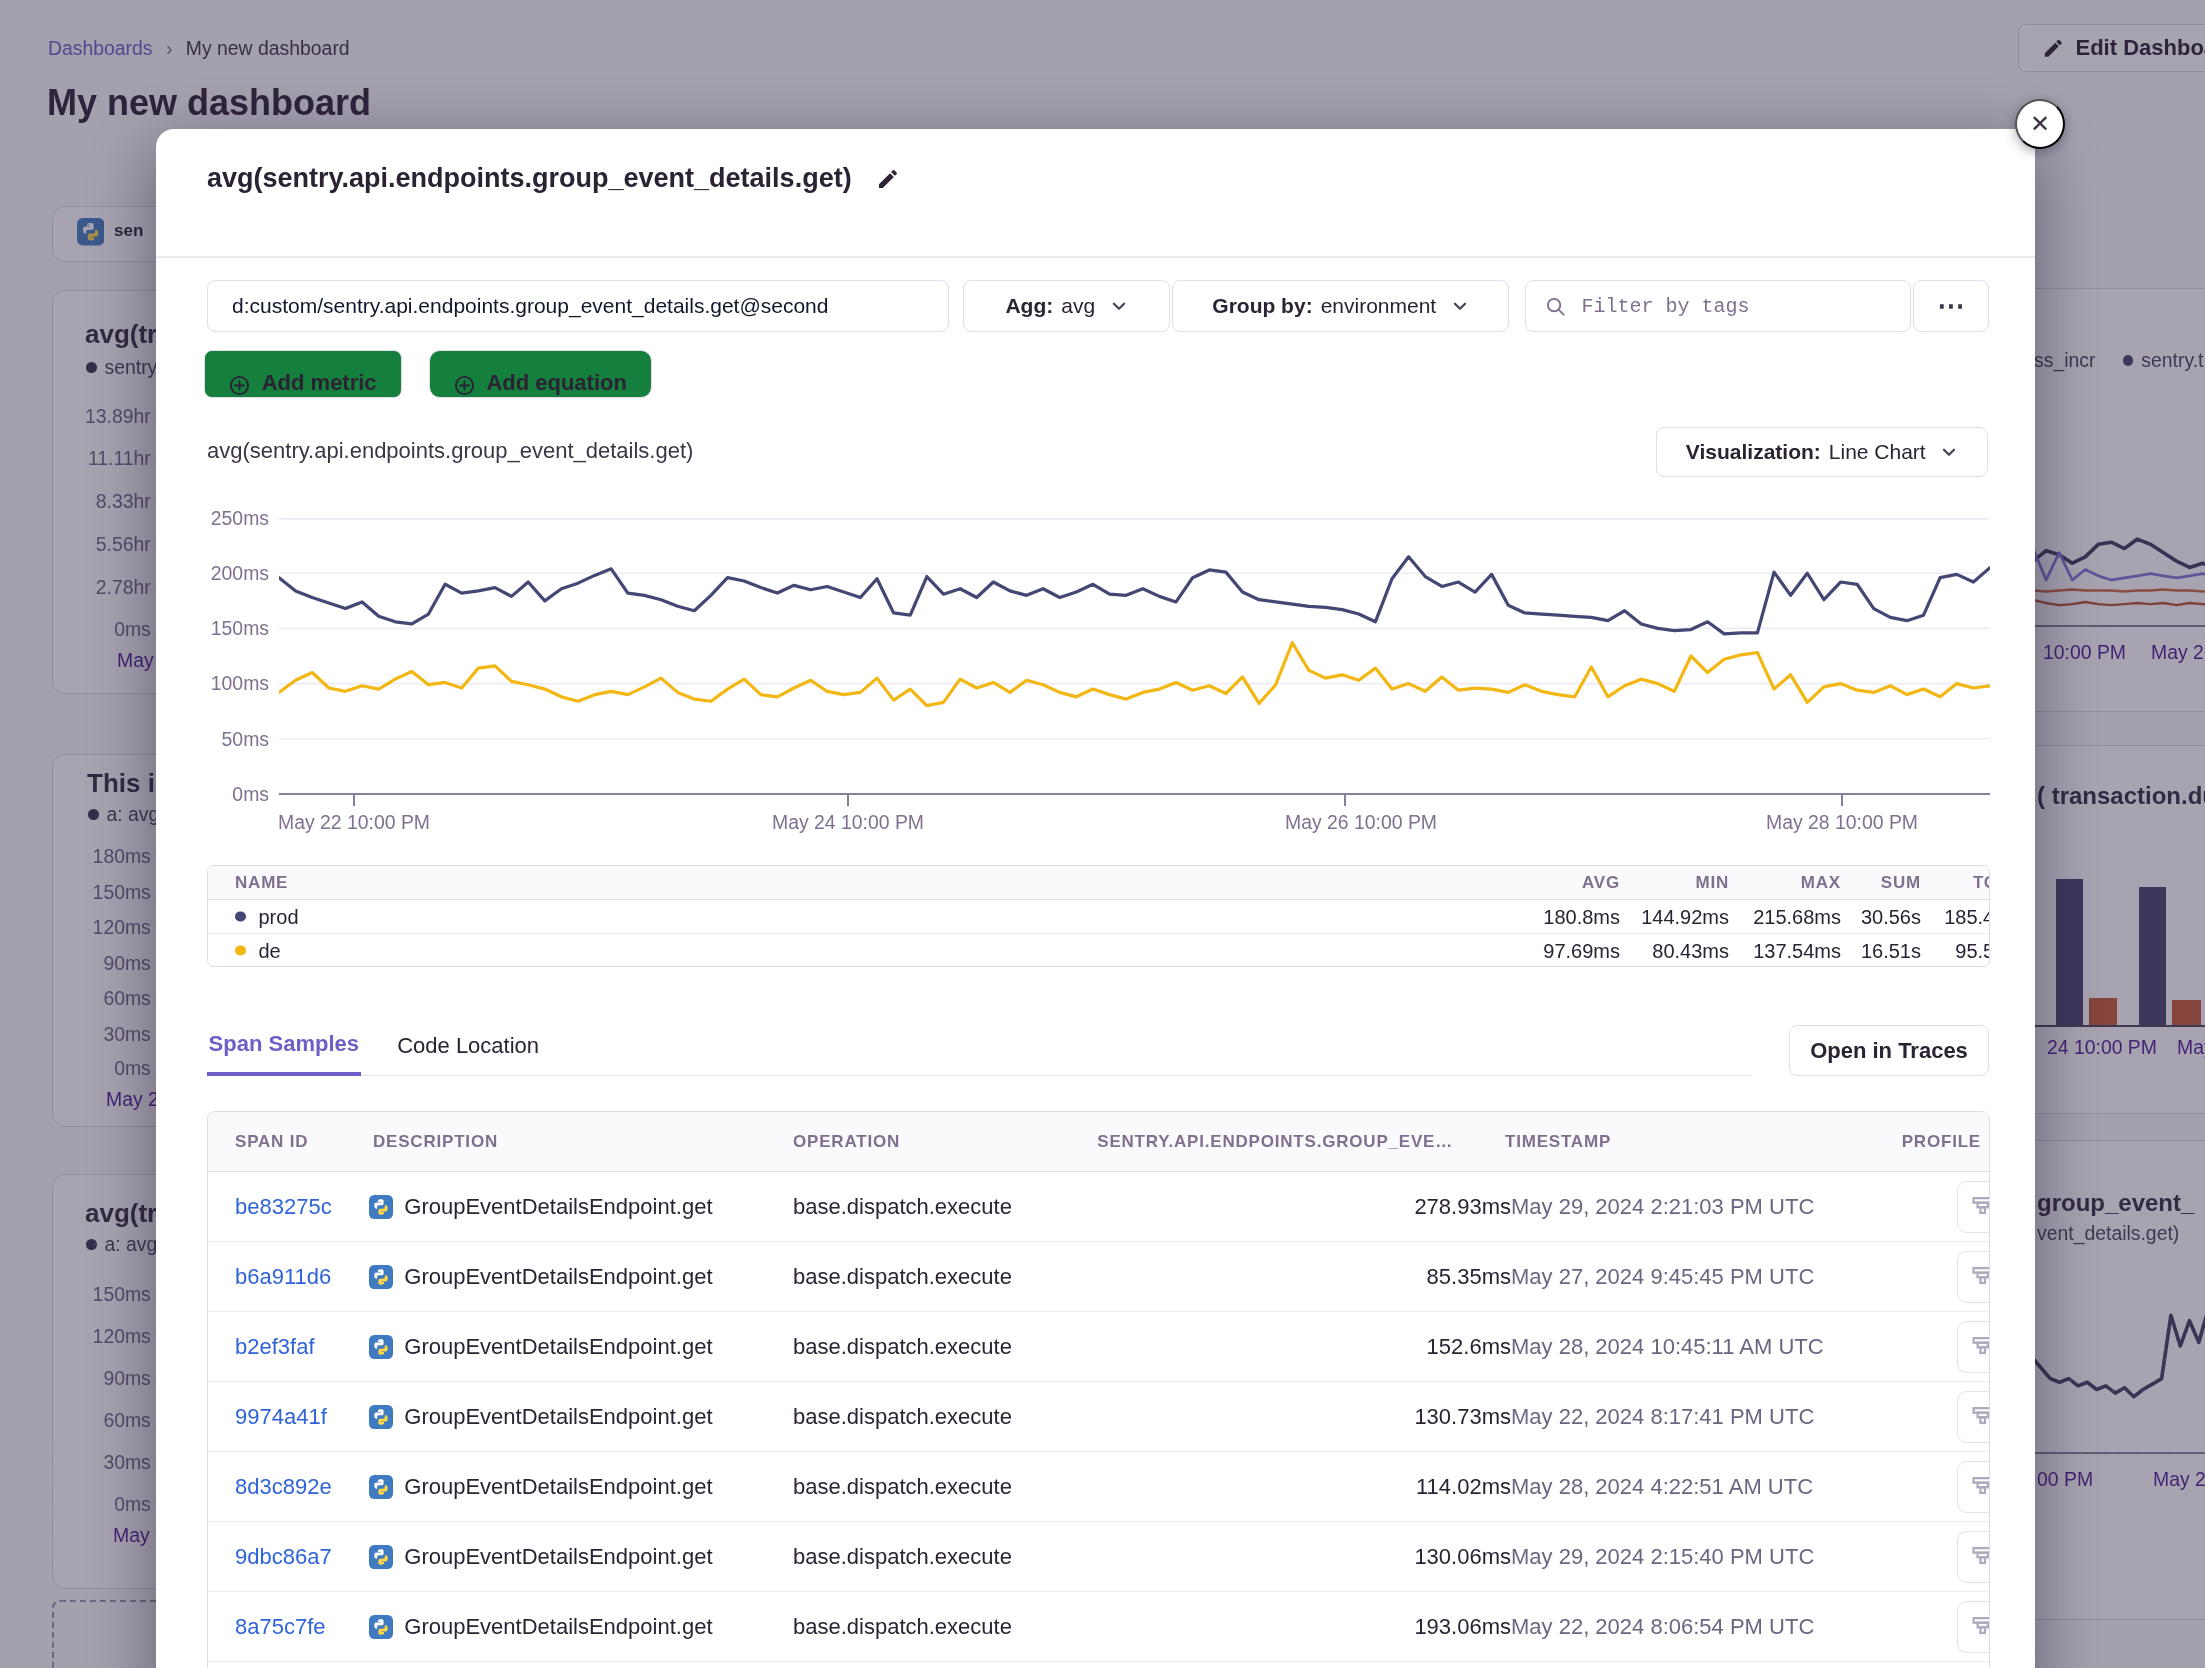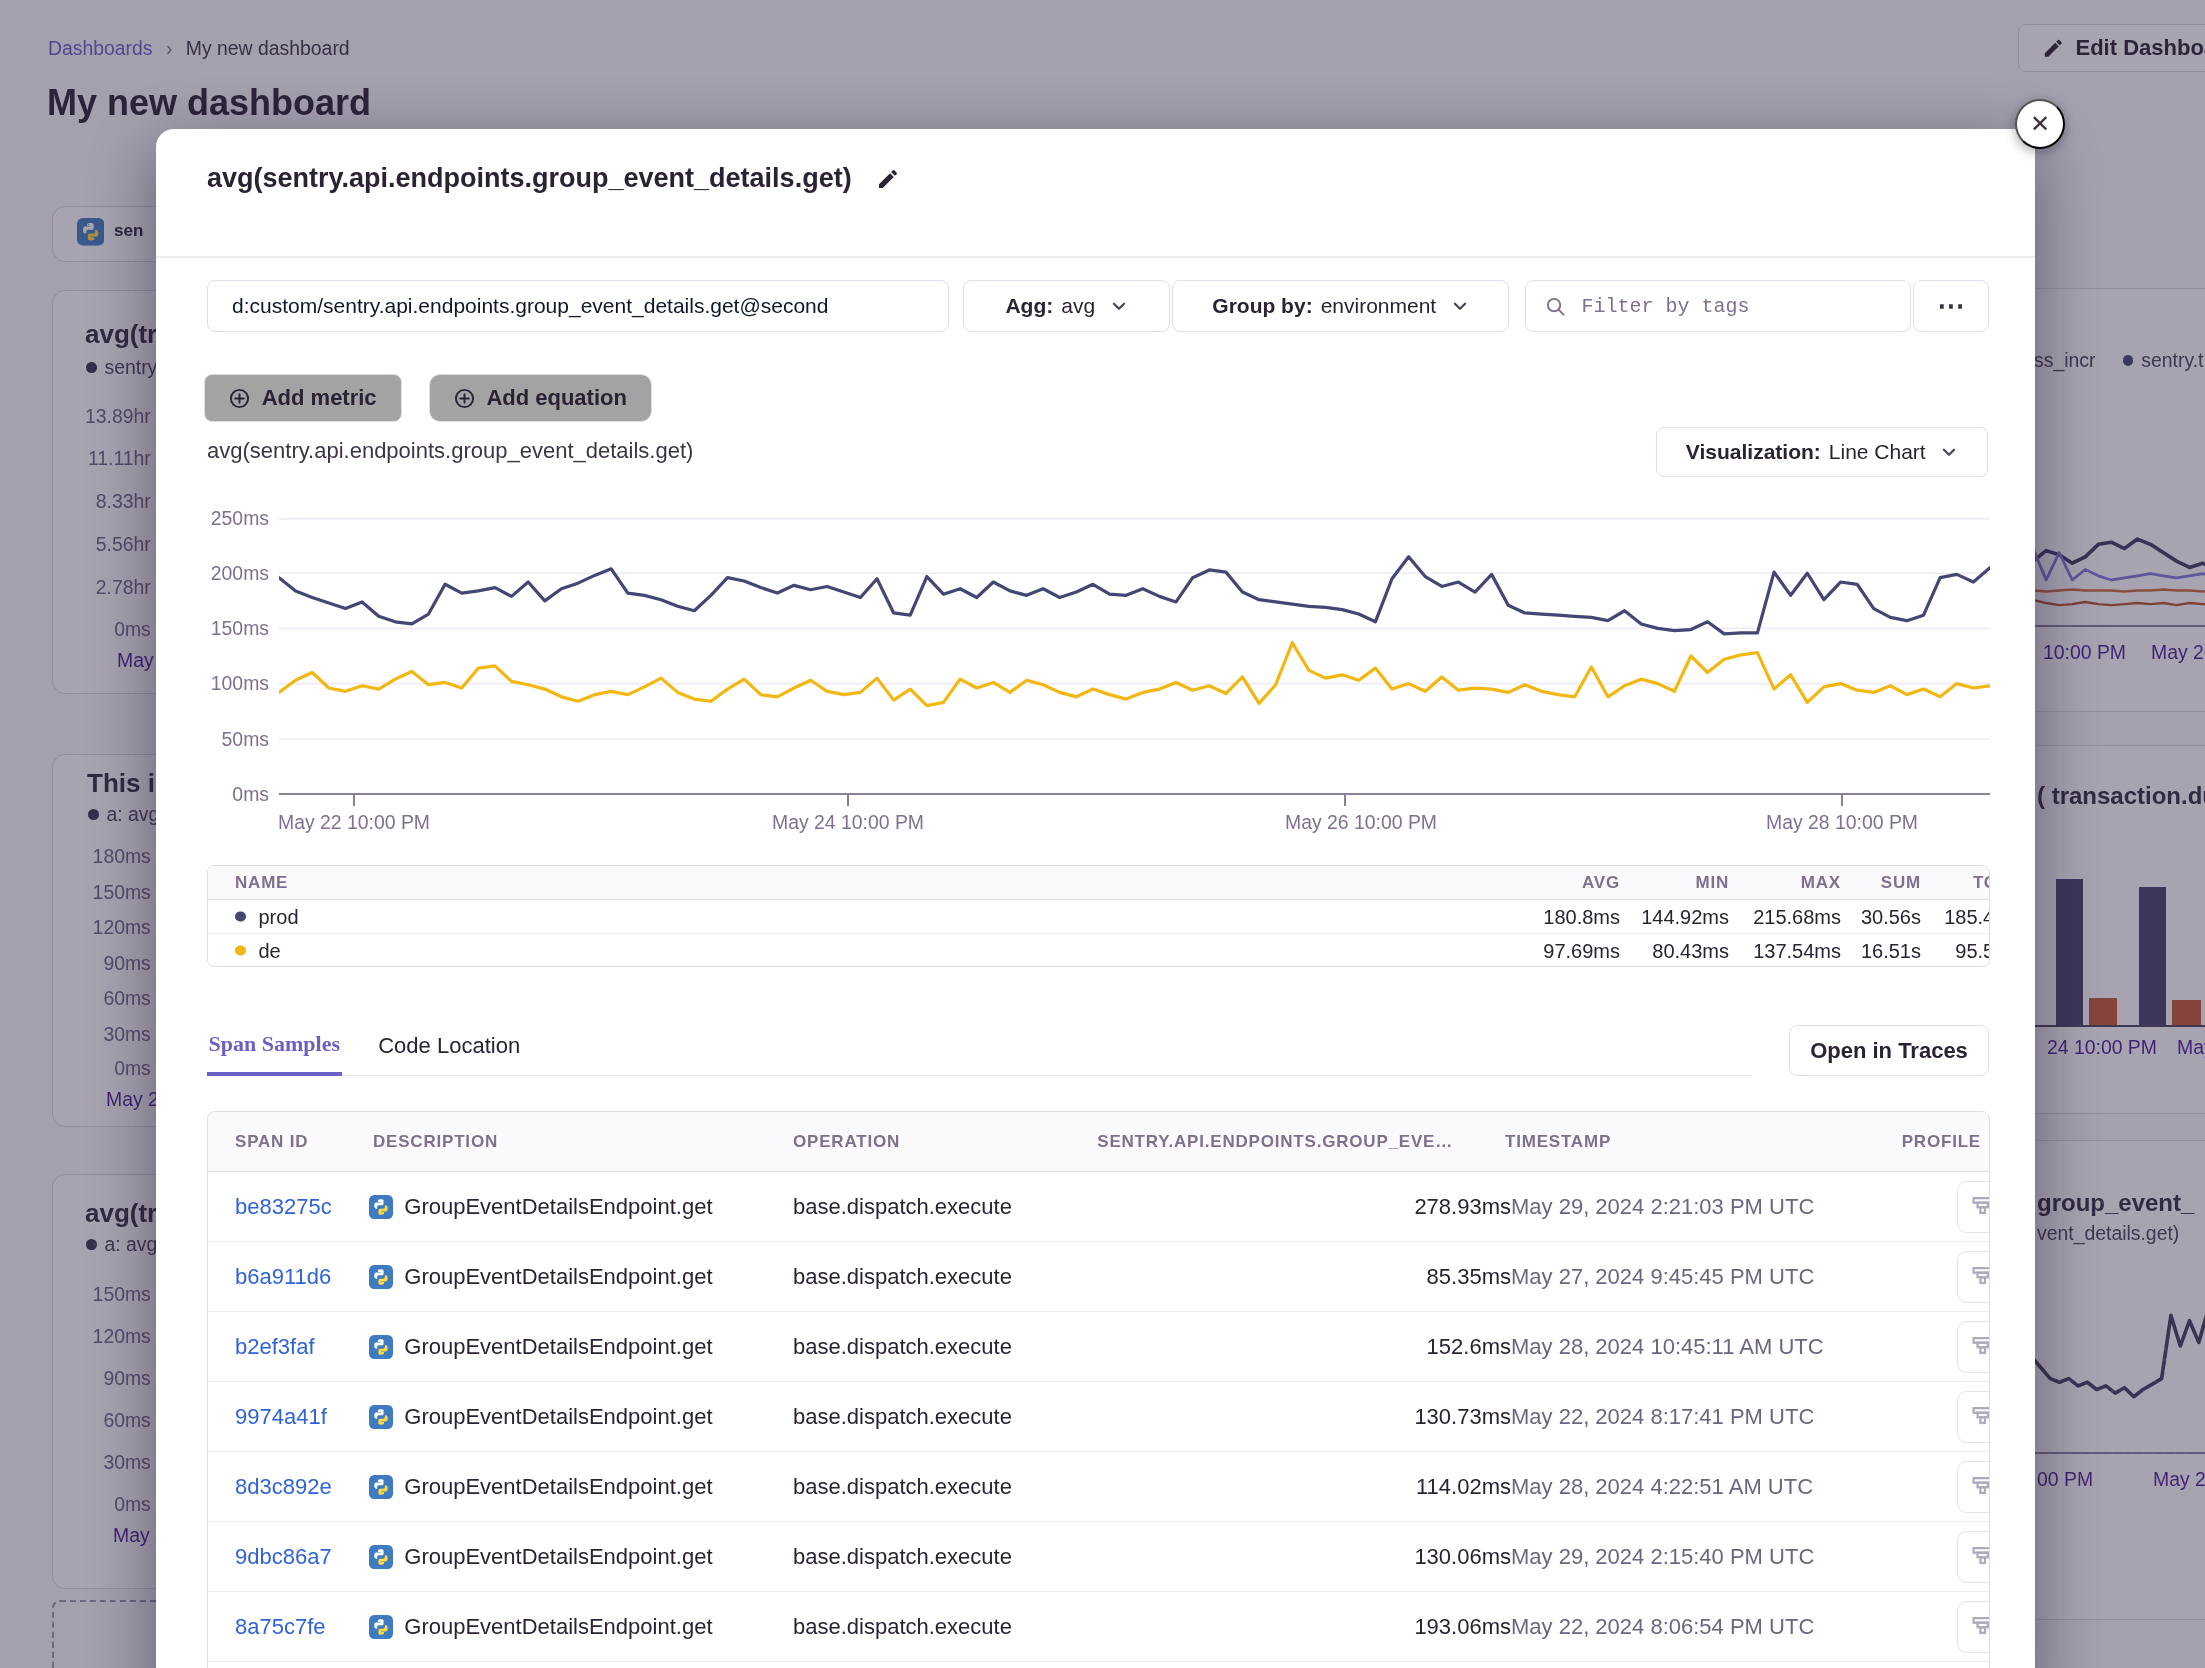--- a/index.html
+++ b/index.html
@@ -29,36 +29,36 @@
   .modal{position:absolute;left:156px;top:129px;width:1879px;height:1581px;background:#FFFFFF;border-radius:18px;box-shadow:0 19.4px 65px rgba(20,10,40,.45);z-index:4;}
   .modal-close{position:absolute;left:2015px;top:99px;width:50px;height:50px;border-radius:50%;background:#FFFFFF;box-shadow:0 3.2px 11.3px rgba(20,10,40,.35);z-index:5;display:flex;align-items:center;justify-content:center;font-size:24px;color:#3E3446;cursor:pointer;}
   .m-title{position:absolute;left:51px;top:34px;display:flex;align-items:center;gap:24px;font-size:27px;font-weight:700;color:#2B2233;}
   .m-hdr-line{position:absolute;left:0;top:127px;width:1879px;height:1.6px;background:#EDE9F1;}
   .ctl{position:absolute;display:flex;align-items:center;background:#fff;border:1.6px solid #E2DDE8;border-radius:8px;height:52px;box-sizing:border-box;font-size:21px;color:#2B2233;}
   .ctl-label{font-weight:700;margin-right:8px;}
   .chev{color:#4A4458;margin-left:14.5px;display:flex;}
   .filter-input{border:none;outline:none;font-family:"Liberation Mono","DejaVu Sans Mono",monospace;font-size:20px;color:#2B2233;width:290px;background:transparent;}
   .filter-input::placeholder{color:#80708F;}
   .metric-input{border:none;outline:none;font-size:21px;color:#0f172a;width:100%;background:transparent;padding:0 24px;font-family:Liberation Sans, sans-serif;}
-  .add-btn{position:absolute;display:flex;align-items:center;justify-content:center;gap:11.3px;border:1.6px solid #E2DDE8;border-radius:8px;height:48px;font-size:22px;font-weight:700;color:#2B2233;background:#a3a3a3;box-sizing:border-box;margin-top:24px;}
+  .add-btn{position:absolute;display:flex;align-items:flex-end;justify-content:center;gap:11.3px;border:1.6px solid #E2DDE8;border-radius:8px;height:48px;font-size:22px;font-weight:700;color:#2B2233;background:#15803d;box-sizing:border-box;}
   .chart-heading{position:absolute;left:51px;top:309px;font-size:22px;color:#3E3446;}
   .viz-btn{justify-content:center;}
   .main-ylab{position:absolute;left:8px;width:105px;text-align:right;font-size:19.4px;color:#80708F;transform:translateY(-50%);}
   .main-xlab{position:absolute;font-size:19.4px;color:#80708F;transform:translateX(-50%);white-space:nowrap;}
   .gridtick{position:absolute;width:1.6px;height:10.5px;background:#8A7F99;}
   
   .sum-table{position:absolute;left:51px;top:736px;width:1783px;height:102px;border:1.6px solid #E0DCE5;border-radius:6.5px;box-sizing:border-box;overflow:hidden;}
   .sum-head{height:33px;background:#FAF9FB;border-bottom:1.6px solid #E0DCE5;position:relative;font-size:17px;font-weight:700;color:#80708F;letter-spacing:0.8px;}
   .sum-row{height:33px;position:relative;font-size:20px;color:#2B2233;}
   .sum-row + .sum-row{border-top:0.8px solid #F0EDF3;}
   .sum-name{position:absolute;left:27px;top:50%;transform:translateY(-50%);display:flex;align-items:center;gap:13px;}
   
   .tabs{position:absolute;left:51px;top:887px;width:1545px;height:59px;border-bottom:1.6px solid #E7E3EC;display:flex;gap:35px;}
   .tab{font-size:22px;display:flex;align-items:center;padding:0 1.6px;box-sizing:border-box;height:60px;}
-  .tab-active{color:#6C5FC7;font-weight:600;border-bottom:4px solid #6C5FC7;font-family:Liberation Serif, serif;}
+  .tab-active{color:#6C5FC7;font-weight:600;border-bottom:4px solid #6C5FC7;}
   .tab-idle{color:#2B2233;}
   .open-traces{position:absolute;left:1633px;top:896px;width:200px;height:51px;display:flex;align-items:center;justify-content:center;border:1.6px solid #E2DDE8;border-radius:8px;font-size:22px;font-weight:700;color:#2B2233;background:#fff;box-sizing:border-box;}
   
   .smp-table{position:absolute;left:51px;top:982px;width:1783px;height:599px;border:1.6px solid #E0DCE5;border-radius:8px;box-sizing:border-box;overflow:hidden;}
   .smp-head{height:59px;background:#FAF9FB;border-bottom:1.6px solid #E0DCE5;position:relative;font-size:17px;font-weight:700;color:#80708F;letter-spacing:0.8px;}
   .smp-row{height:69px;position:relative;border-bottom:1.6px solid #EDEAF1;font-size:22px;}
   .hcell{position:absolute;top:50%;transform:translateY(-50%);white-space:nowrap;}
   .hcell-r{position:absolute;top:50%;transform:translate(-100%,-50%);white-space:nowrap;}
   .cell{position:absolute;top:50%;transform:translateY(-50%);white-space:nowrap;}
   .cell-r{position:absolute;top:50%;transform:translate(-100%,-50%);white-space:nowrap;}

